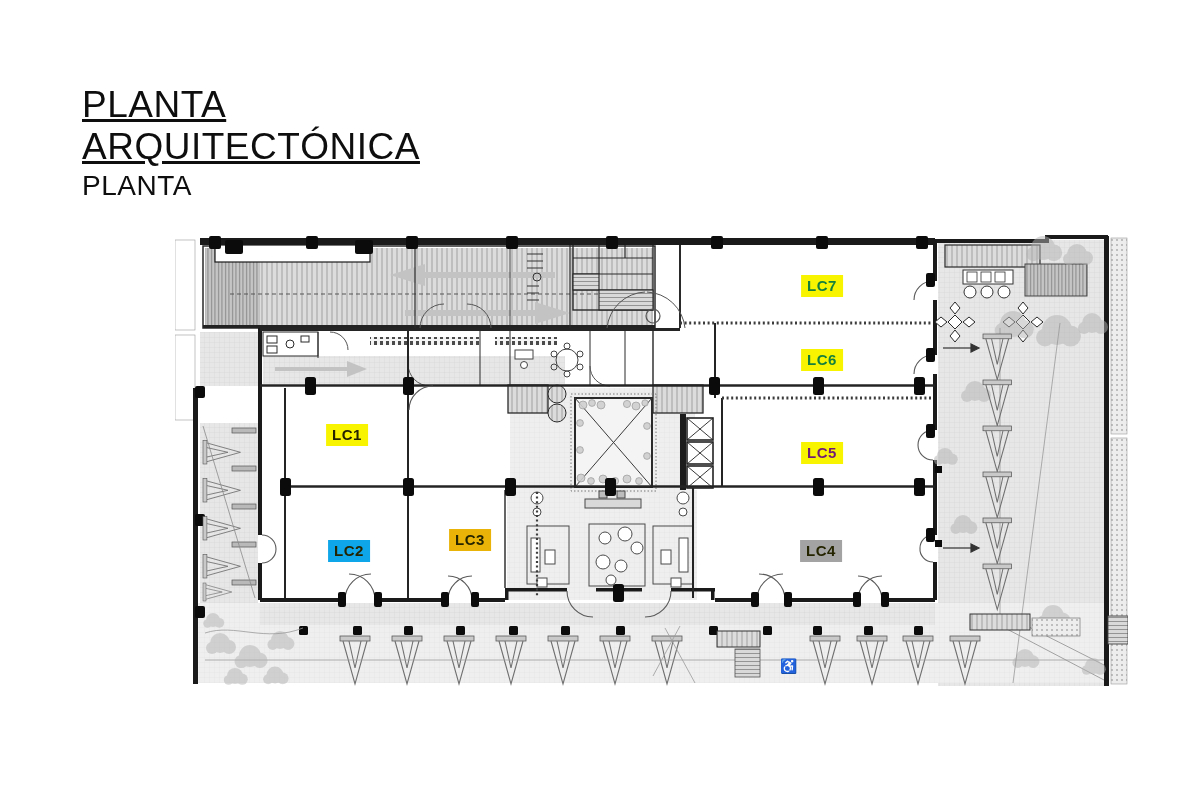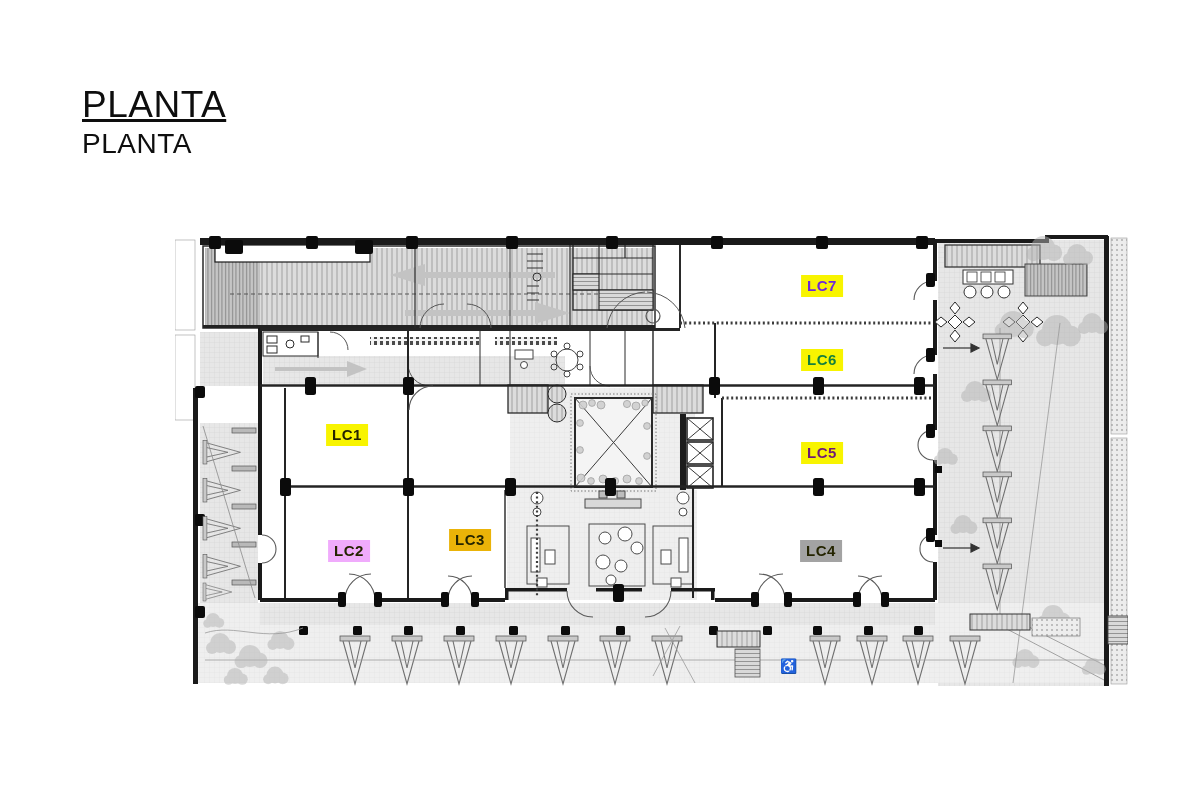--- a/index.html
+++ b/index.html
@@ -16,20 +16,21 @@
   .lc4{left:646px;top:323px}.lc5{left:647px;top:225px}.lc6{left:647px;top:132px}
   .lc7{left:647px;top:58px}
 </style>
 </head>
 <body>
 
 <div class="canvas">
 
   <div class="title-block" style="color: rgb(14, 14, 14);">
     <div class="title-line">PLANTA</div>
+    <div class="title-line">ARQUITECTÓNICA</div>
     <div class="subtitle">PLANTA</div>
   </div>
 
   <div class="plan-wrap">
     <svg width="953" height="465" viewBox="0 0 953 465">
       <defs>
         <pattern id="pGrid" width="5" height="5" patternUnits="userSpaceOnUse">
           <rect width="5" height="5" fill="#e7e7e7"></rect>
             <path d="M5,0 V5 M0,5 H5" stroke="#d7d7d7" stroke-width="0.7"></path>
         </pattern>
@@ -445,20 +446,20 @@
         <rect x="795" y="386" width="60" height="16" fill="url(#pVst)" stroke="#333" stroke-width="1"></rect>
         <rect x="857" y="390" width="48" height="18" fill="url(#pDots)" stroke="#777" stroke-width="0.7"></rect>
         <rect x="933" y="388" width="20" height="28" fill="url(#pHst)" stroke="#444" stroke-width="0.9"></rect>
         <use href="#blob" transform="translate(770,228) scale(0.8)"></use>
         <rect x="760" y="238" width="7" height="7" fill="#0b0b0b"></rect>
           <rect x="760" y="312" width="7" height="7" fill="#0b0b0b"></rect>
       </g>
     </svg>
 
     <div class="lc-label lc1" style="background: rgb(248, 244, 0); color: rgb(36, 36, 0);">LC1</div>
-    <div class="lc-label lc2" style="background: #f0abfc; color: rgb(36, 36, 0);">LC2</div>
+    <div class="lc-label lc2" style="background: #0ea5e9; color: rgb(36, 36, 0);">LC2</div>
     <div class="lc-label lc3" style="background: #eab308; color: rgb(36, 36, 0);">LC3</div>
     <div class="lc-label lc4" style="background: #a3a3a3; color: rgb(36, 36, 0);">LC4</div>
     <div class="lc-label lc5" style="background: rgb(248, 244, 0); color: #701a75;">LC5</div>
     <div class="lc-label lc6" style="background: rgb(248, 244, 0); color: #15803d;">LC6</div>
-    <div class="lc-label lc7" style="background: rgb(248, 244, 0); color: #6d28d9;">LC7</div>
+    <div class="lc-label lc7" style="background: rgb(248, 244, 0); color: #15803d;">LC7</div>
   </div>
 </div>
 
 </body></html>

